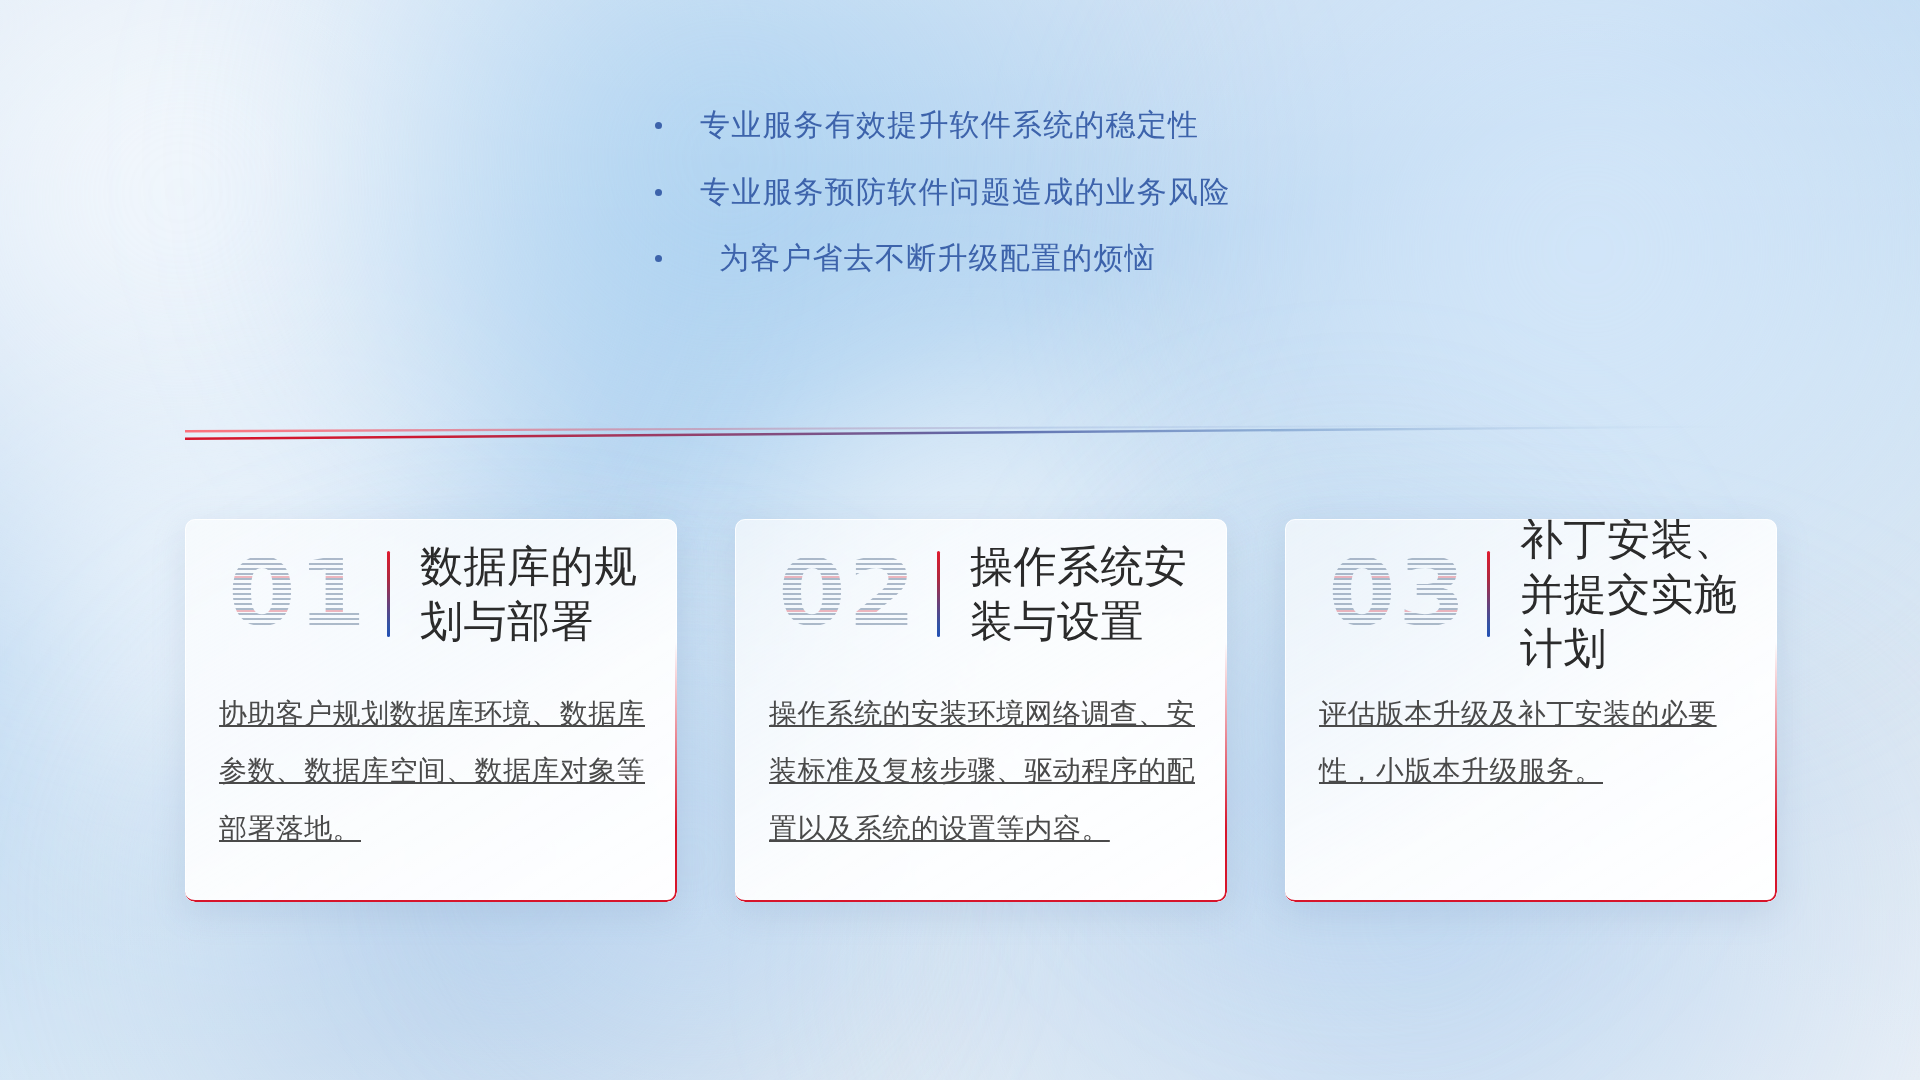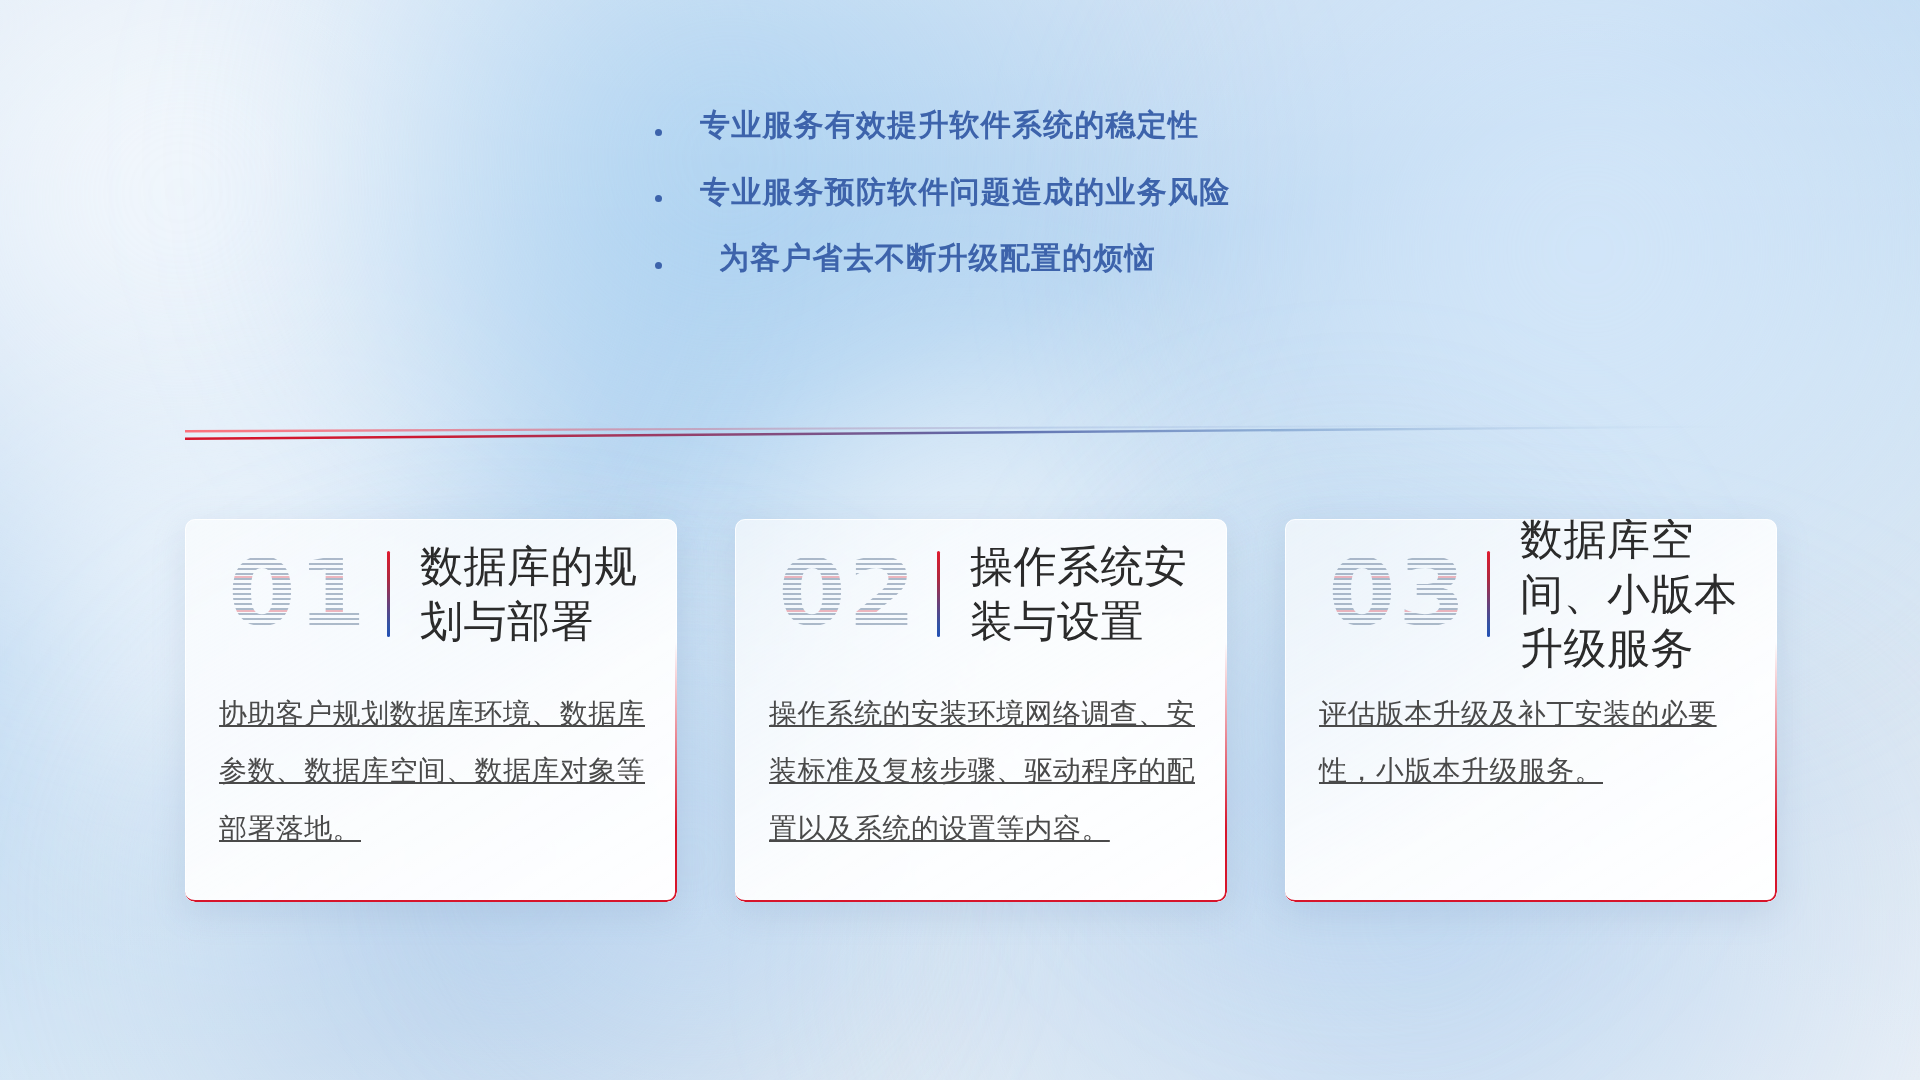--- a/index.html
+++ b/index.html
@@ -37,27 +37,27 @@
   .b9{ width:520px;height:420px; left:430px; bottom:10px;
        background:radial-gradient(circle at 50% 50%, rgba(196,220,244,.7), rgba(196,220,244,0) 72%); }
   .vig{ position:absolute; inset:0;
        background:linear-gradient(to bottom, rgba(255,255,255,.10), rgba(255,255,255,0) 22%, rgba(255,255,255,0) 72%, rgba(255,255,255,.10)); }
 
   
   #bullets{
     position:absolute; left:655px; top:108px; width:900px;
   }
   .bullet{
-    display:flex; align-items:center;
+    display:flex; align-items:flex-start;
     margin-bottom:32px;
     color:#3d63ab;
     font-size:30px;
     letter-spacing:1.2px;
     line-height:1.15;
-    font-weight:700;
+    font-weight:400;
   }
   .bullet:last-child{ margin-bottom:0;gap:19px; }
   .bullet .dot{
     width:7px;height:7px;border-radius:50%;
     background:#3d63ab;
     margin:14px 38px 0 0;
     flex:0 0 auto;
   }
 
   
@@ -255,18 +255,18 @@
     <div class="card-body">操作系统的安装环境网络调查、安装标准及复核步骤、驱动程序的配置以及系统的设置等内容。</div>
   </div>
 
   <div class="card">
     <div class="card-head">
       <div class="num">
         <span class="glyph">03</span>
         <span class="glyph-tint">03</span>
       </div>
       <div class="rule"></div>
-      <div class="card-title">数据库空间、小版本升级服务</div>
+      <div class="card-title">补丁安装、并提交实施计划</div>
     </div>
     <div class="card-body">评估版本升级及补丁安装的必要性，小版本升级服务。</div>
   </div>
 
 </div>
 
 </body></html>

